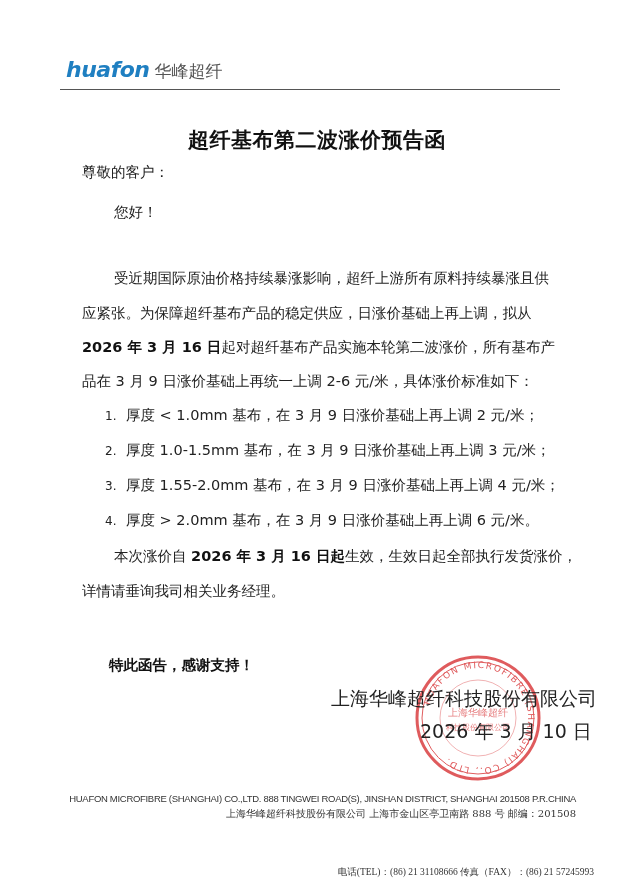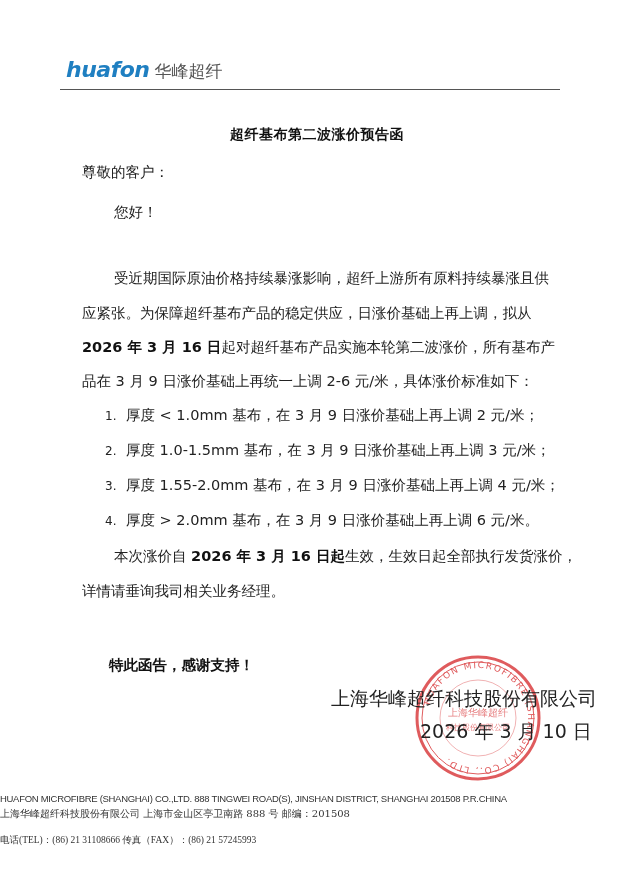--- a/index.html
+++ b/index.html
@@ -4,32 +4,32 @@
 <style>
   html, body { margin: 0; padding: 0; background: #ffffff; }
   body { width: 634px; height: 896px; position: relative; overflow: hidden;
          font-family: "DejaVu Sans", "Liberation Sans", sans-serif; color: #222; }
   .abs { position: absolute; }
   .logo { left: 66px; top: 58px; display: flex; align-items: flex-end; gap: 5px; }
   .logo-mark { font-family: "DejaVu Sans", sans-serif; font-weight: bold; font-size: 22px;
                color: #1f7fc1; letter-spacing: -0.5px; line-height: 24px; font-style: italic; }
   .logo-cn { font-size: 17px; color: #555; line-height: 20px; padding-bottom: 1px; }
   .rule { left: 60px; top: 89px; width: 500px; height: 1px; background: #555; }
-  .title { left: 0; width: 634px; top: 126px; text-align: center; font-size: 14px;
+  .title { left: 0; width: 634px; top: 126px; text-align: center; font-size: 21px;
            font-weight: bold; color: #111; letter-spacing: 0.5px; }
   .line { left: 82px; font-size: 14.5px; color: #222; white-space: nowrap; line-height: 20px; }
   .indent { left: 114px; }
   .list { left: 105px; }
   .list .num { display: inline-block; width: 21px; font-size: 12px; }
   .bold { font-weight: bold; color: #111; }
   .right-block { font-size: 19px; color: #222; white-space: nowrap; line-height: 20px; }
-  .footer { left: 0; width: 576px; text-align: left; white-space: nowrap; color: #333; }
+  .footer { left: 0; width: 576px; text-align: right; white-space: nowrap; color: #333; }
   .f1 { top: 793px; font-size: 9.5px; letter-spacing: -0.3px; font-family: "Liberation Sans", sans-serif; }
   .f2 { top: 807px; font-size: 10px; font-family: "DejaVu Serif", serif; }
-  .f3 { top: 834px; font-size: 9.5px; font-family: "Liberation Serif", serif; }
+  .f3 { top: 866px; font-size: 9.5px; font-family: "Liberation Serif", serif; padding-left: 18px; }
   .seal { left: 414px; top: 654px; width: 128px; height: 128px; opacity: 0.82; }
 </style>
 </head>
 <body>
 
 <div class="abs logo">
   <span class="logo-mark">huafon</span>
   <span class="logo-cn">华峰超纤</span>
 </div>
 <div class="abs rule"></div>

